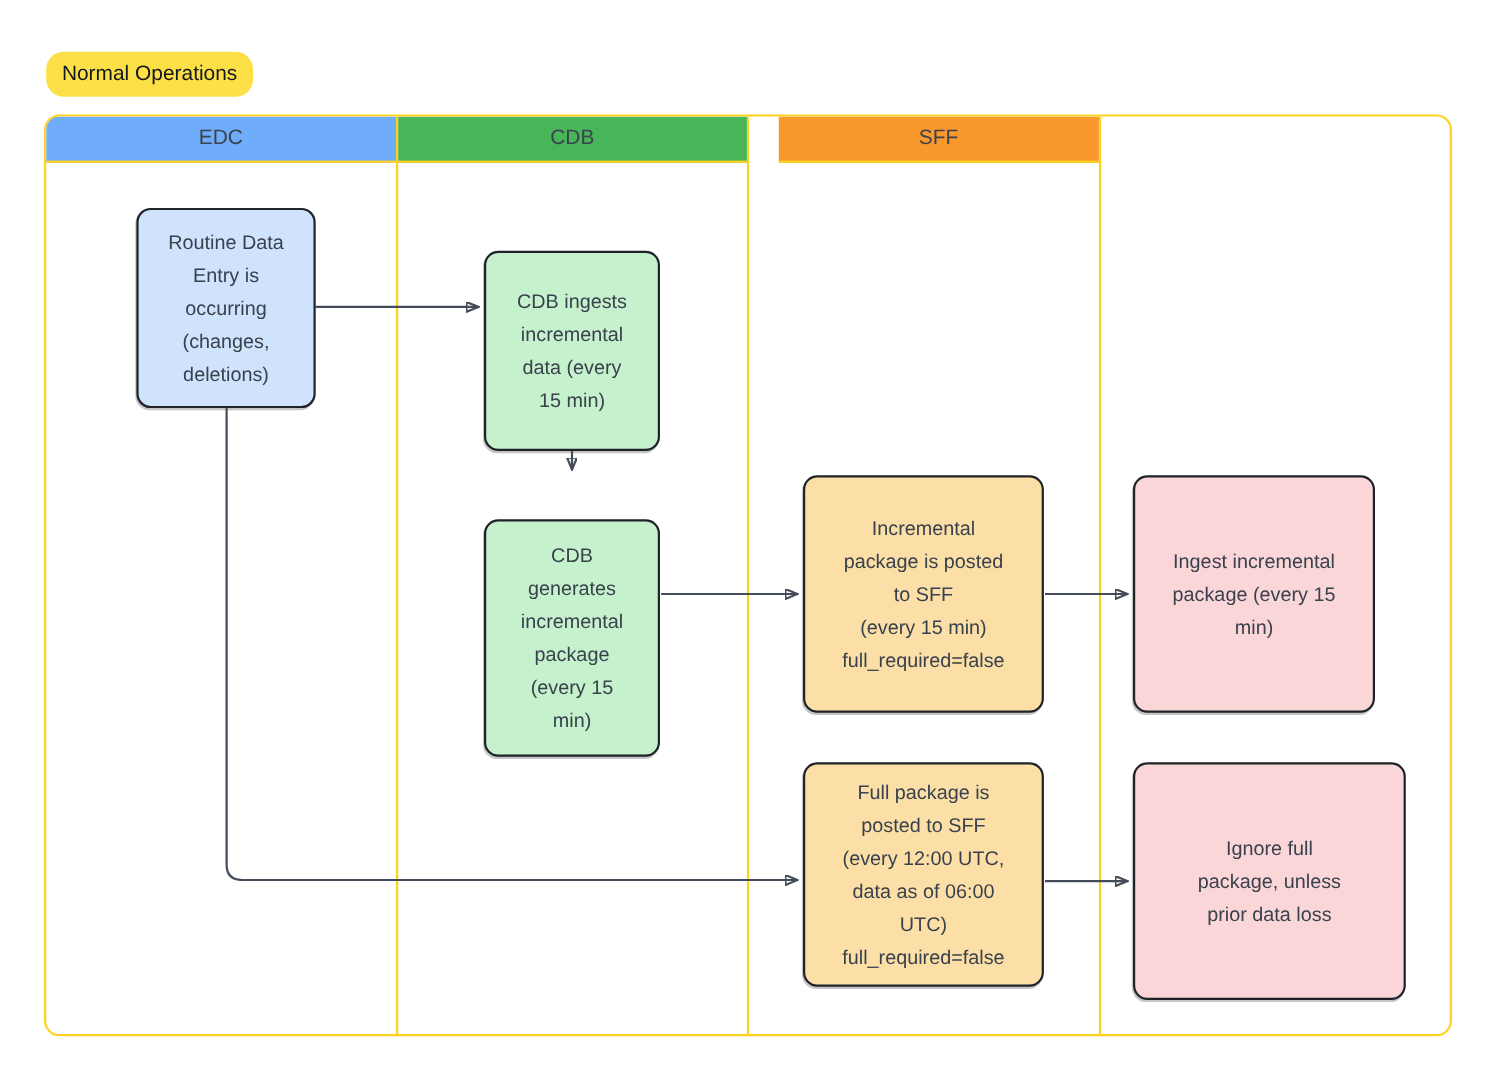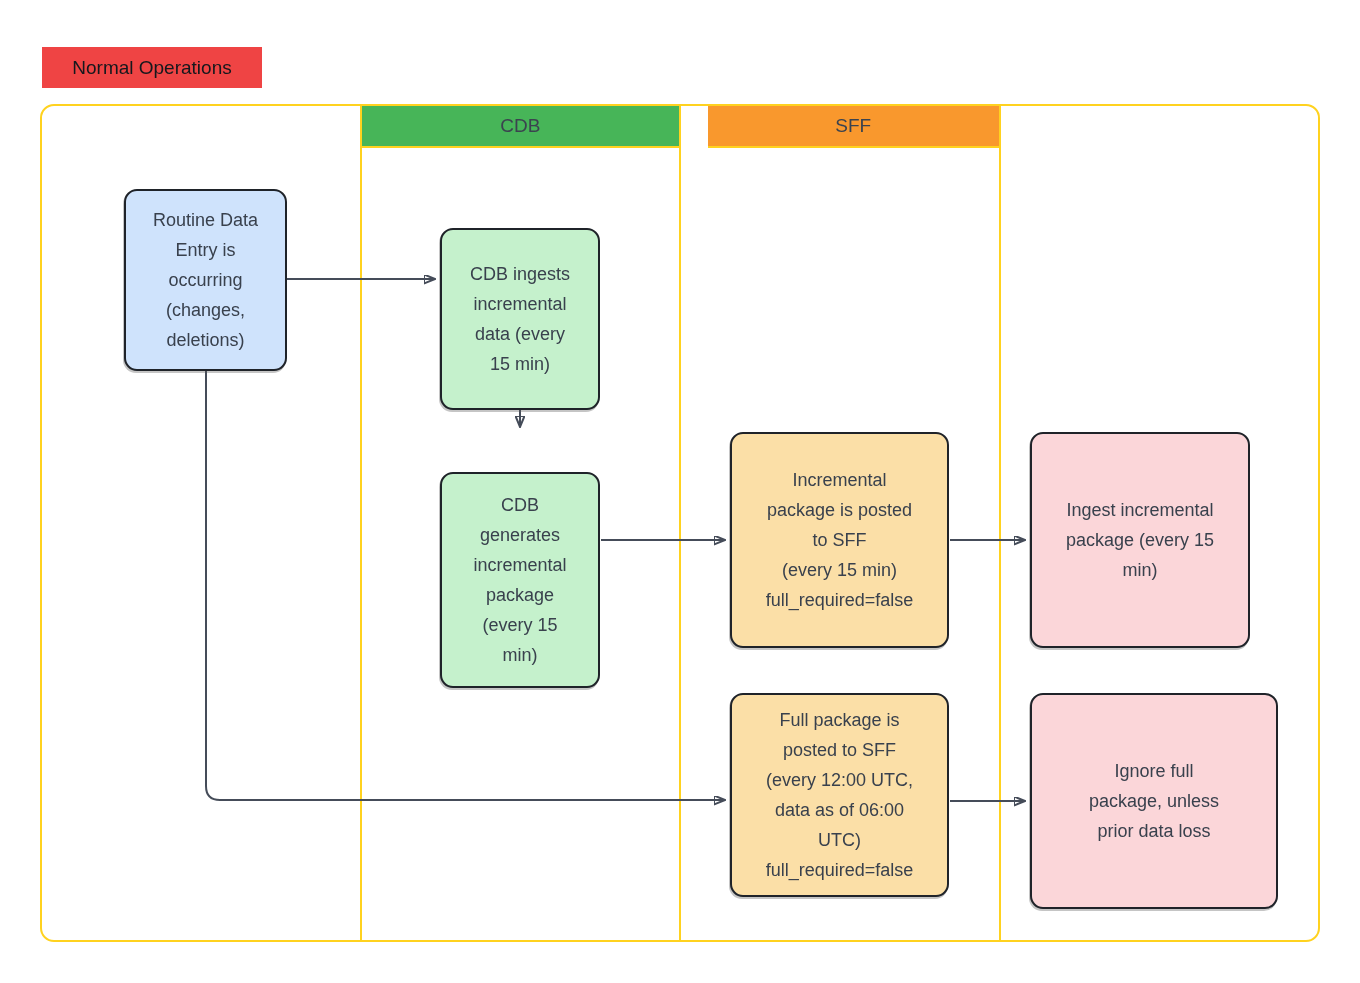--- a/index.html
+++ b/index.html
@@ -3,22 +3,22 @@
 <meta charset="utf-8">
 <style>
   html,body{margin:0;padding:0;background:#ffffff;}
   .stage{
     position:relative;width:1360px;height:983px;overflow:hidden;
     font-family:"Liberation Sans","DejaVu Sans",sans-serif;
     color:#3b434f;
   }
   
   .badge{
-    position:absolute;left:42px;top:47px;width:220px;height:41px;
-    background:#ef4444;border-radius:0;
+    position:absolute;left:42px;top:47px;width:188px;height:41px;
+    background:#fde047;border-radius:16px;
     display:flex;align-items:center;justify-content:center;
     font-size:19px;font-weight:500;color:#15181d;
   }
   
   .frame{
     position:absolute;left:40px;top:104px;width:1280px;height:838px;
     border:2px solid #FFD21F;border-radius:14px;
     box-sizing:border-box;overflow:hidden;display:flex;
   }
   .lane{flex:1 1 0;display:flex;flex-direction:column;box-sizing:border-box;}
@@ -61,20 +61,23 @@
 <body>
 
 <div class="stage">
 
   <div class="badge">
     <span>Normal Operations</span>
   </div>
 
   <div class="frame">
     <div class="lane">
+      <div class="lane-header edc">
+        <span>EDC</span>
+      </div>
       <div class="lane-body"></div>
     </div>
     <div class="lane">
       <div class="lane-header cdb">
         <span>CDB</span>
       </div>
       <div class="lane-body"></div>
     </div>
     <div class="lane">
       <div class="lane-header sff">

